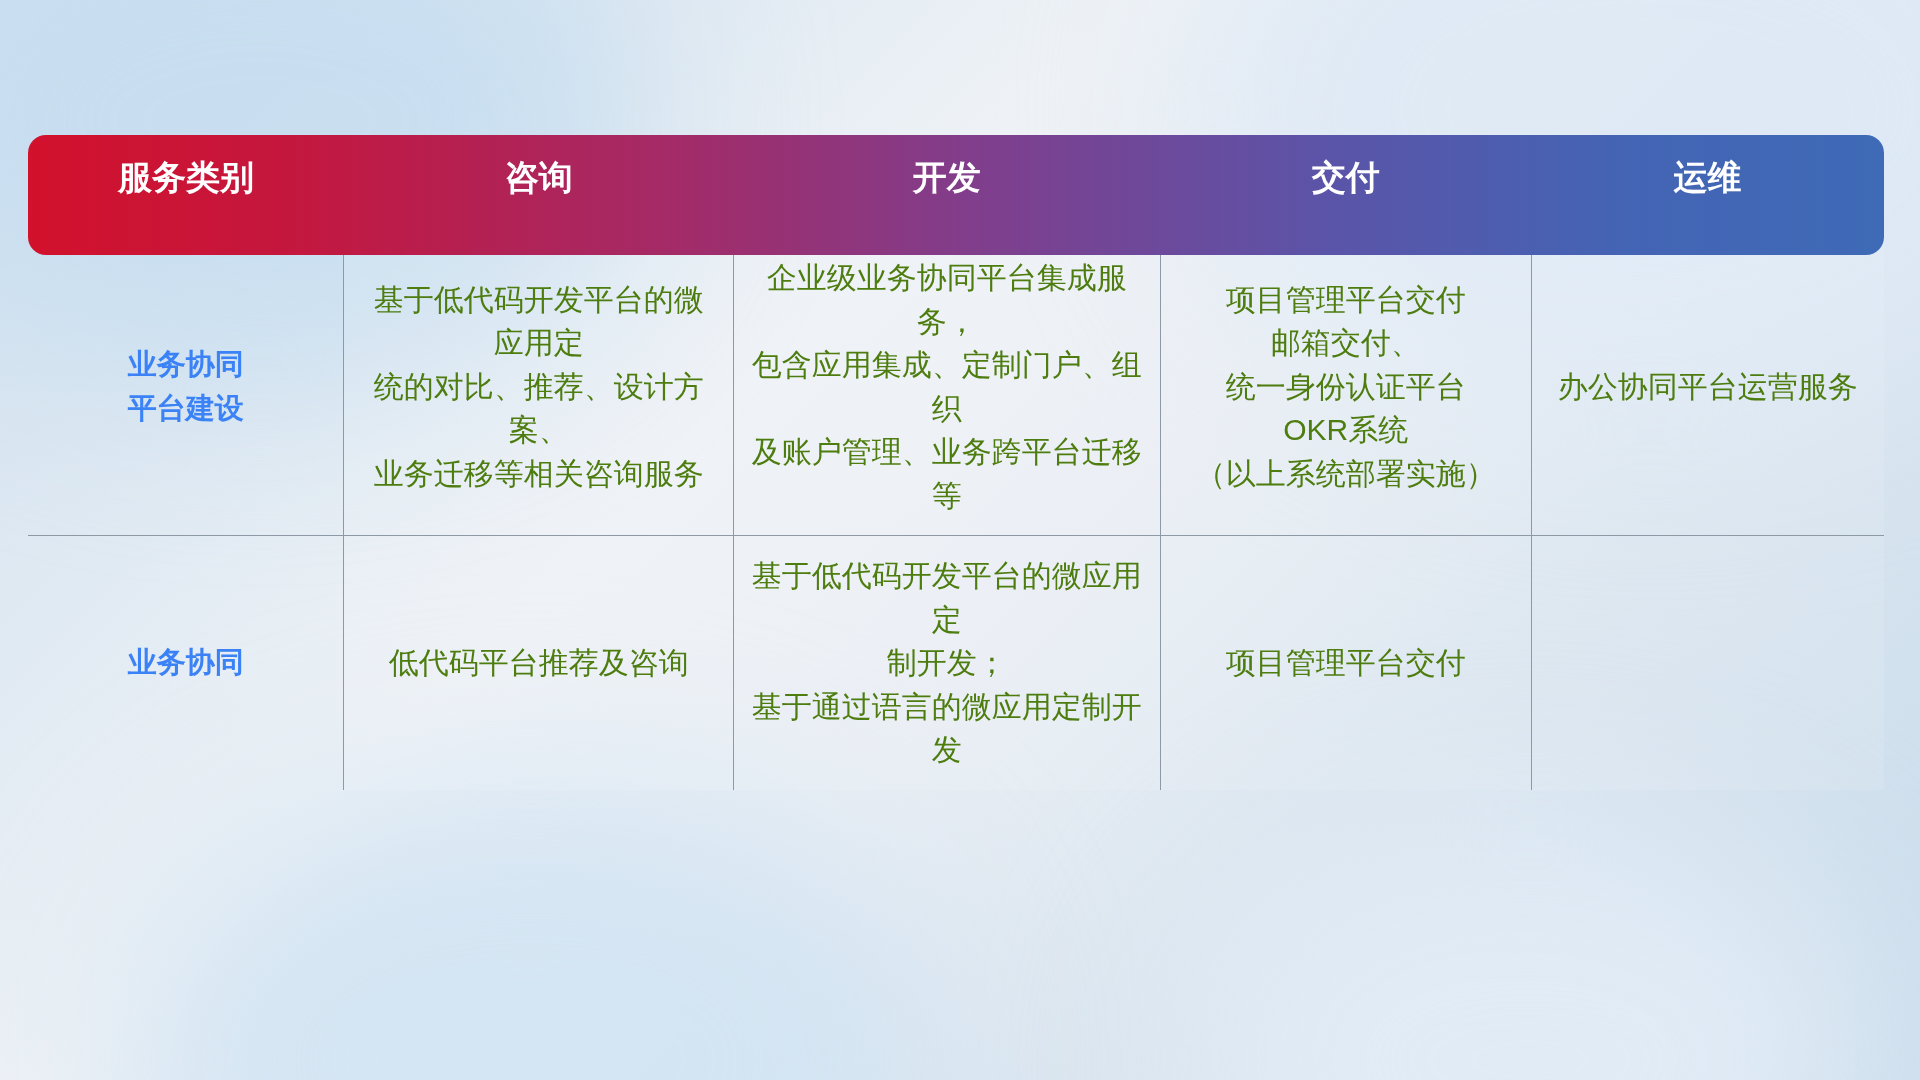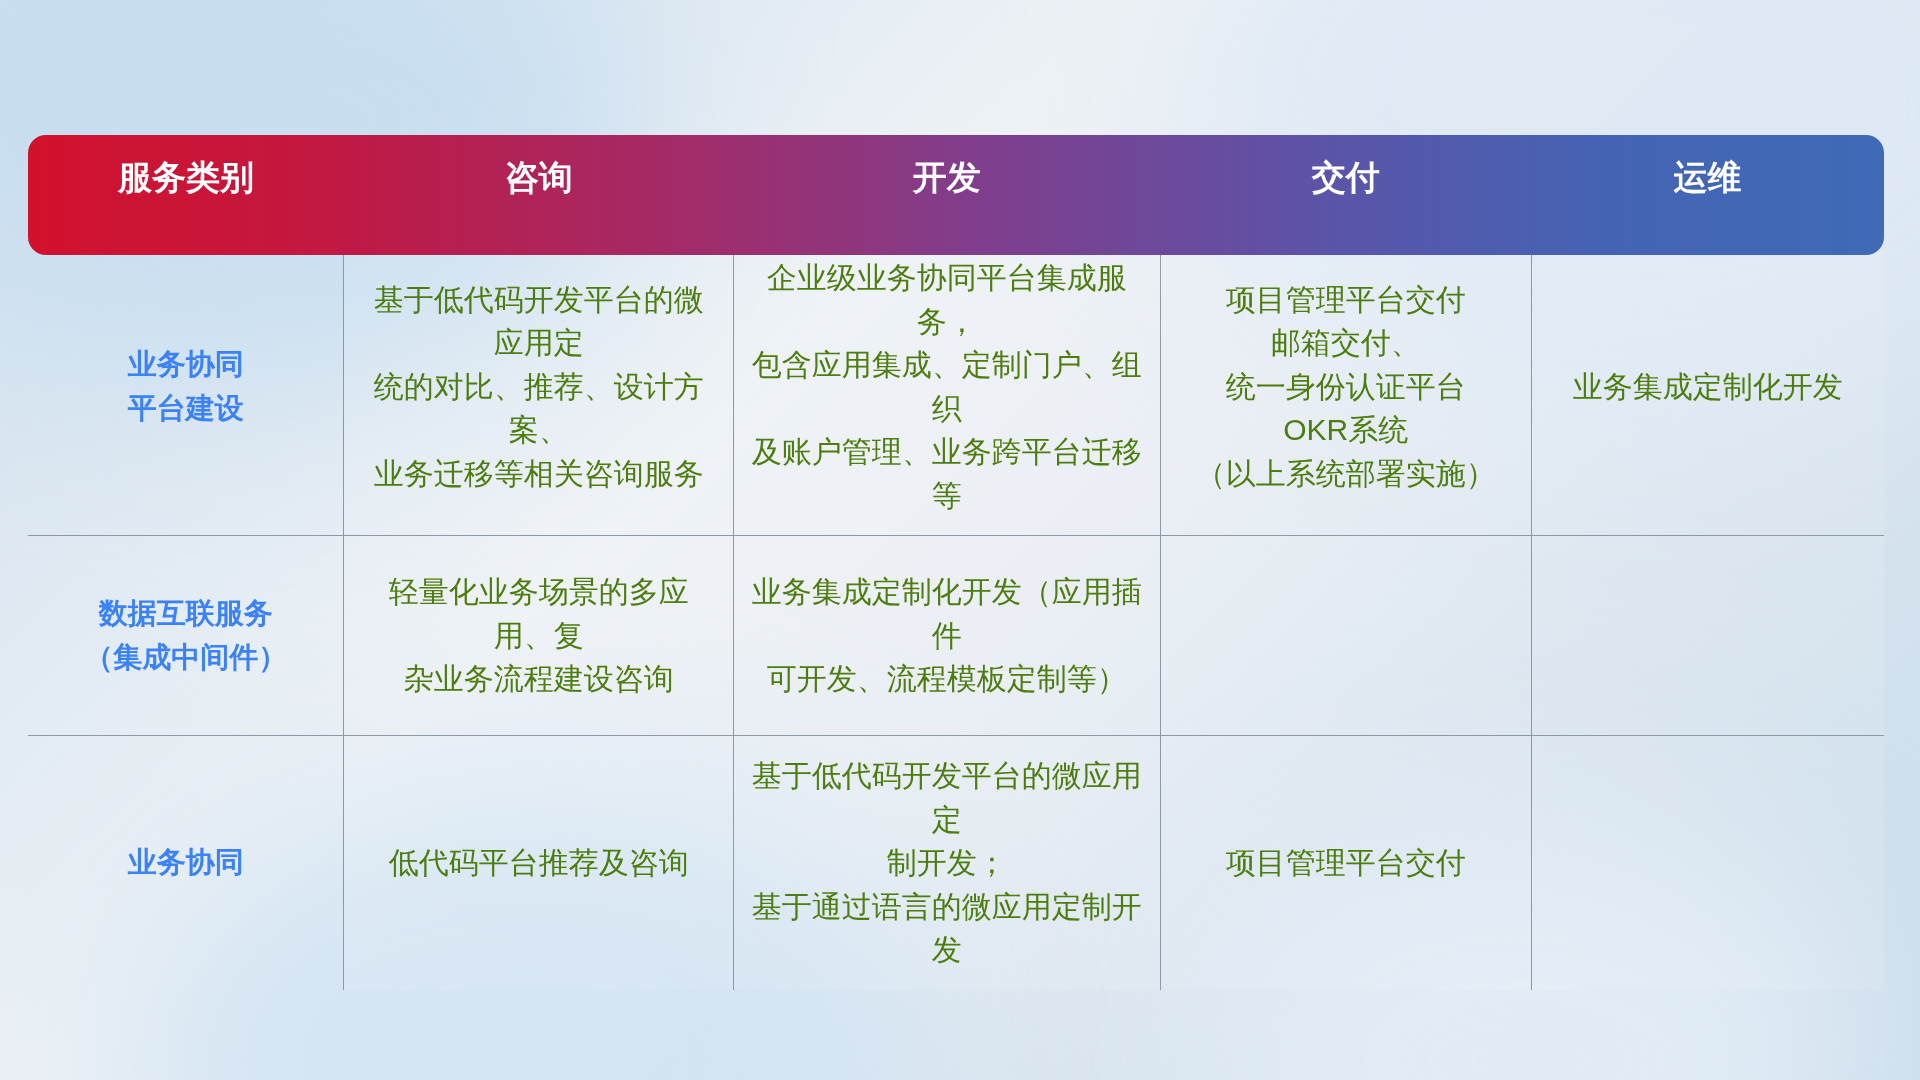--- a/index.html
+++ b/index.html
@@ -137,41 +137,21 @@
 及账户管理、业务跨平台迁移等</span>
           </td>
         <td>
             <span class="cell-text">项目管理平台交付
 邮箱交付、
 统一身份认证平台
 OKR系统
 （以上系统部署实施）</span>
           </td>
         <td>
-            <span class="cell-text">业务集成定制化开发</span>
-          </td>
-      </tr>
-      <tr class="row2">
-        <td>
-            <span class="cell-text">数据互联服务
-（集成中间件）</span>
-          </td>
-        <td>
-            <span class="cell-text">轻量化业务场景的多应用、复
-杂业务流程建设咨询</span>
-          </td>
-        <td>
-            <span class="cell-text">业务集成定制化开发（应用插件
-可开发、流程模板定制等）</span>
-          </td>
-        <td>
-            <span class="cell-text"></span>
-          </td>
-        <td>
-            <span class="cell-text"></span>
+            <span class="cell-text">办公协同平台运营服务</span>
           </td>
       </tr>
       <tr class="row3">
         <td>
             <span class="cell-text">业务协同</span>
           </td>
         <td>
             <span class="cell-text">低代码平台推荐及咨询</span>
           </td>
         <td>

